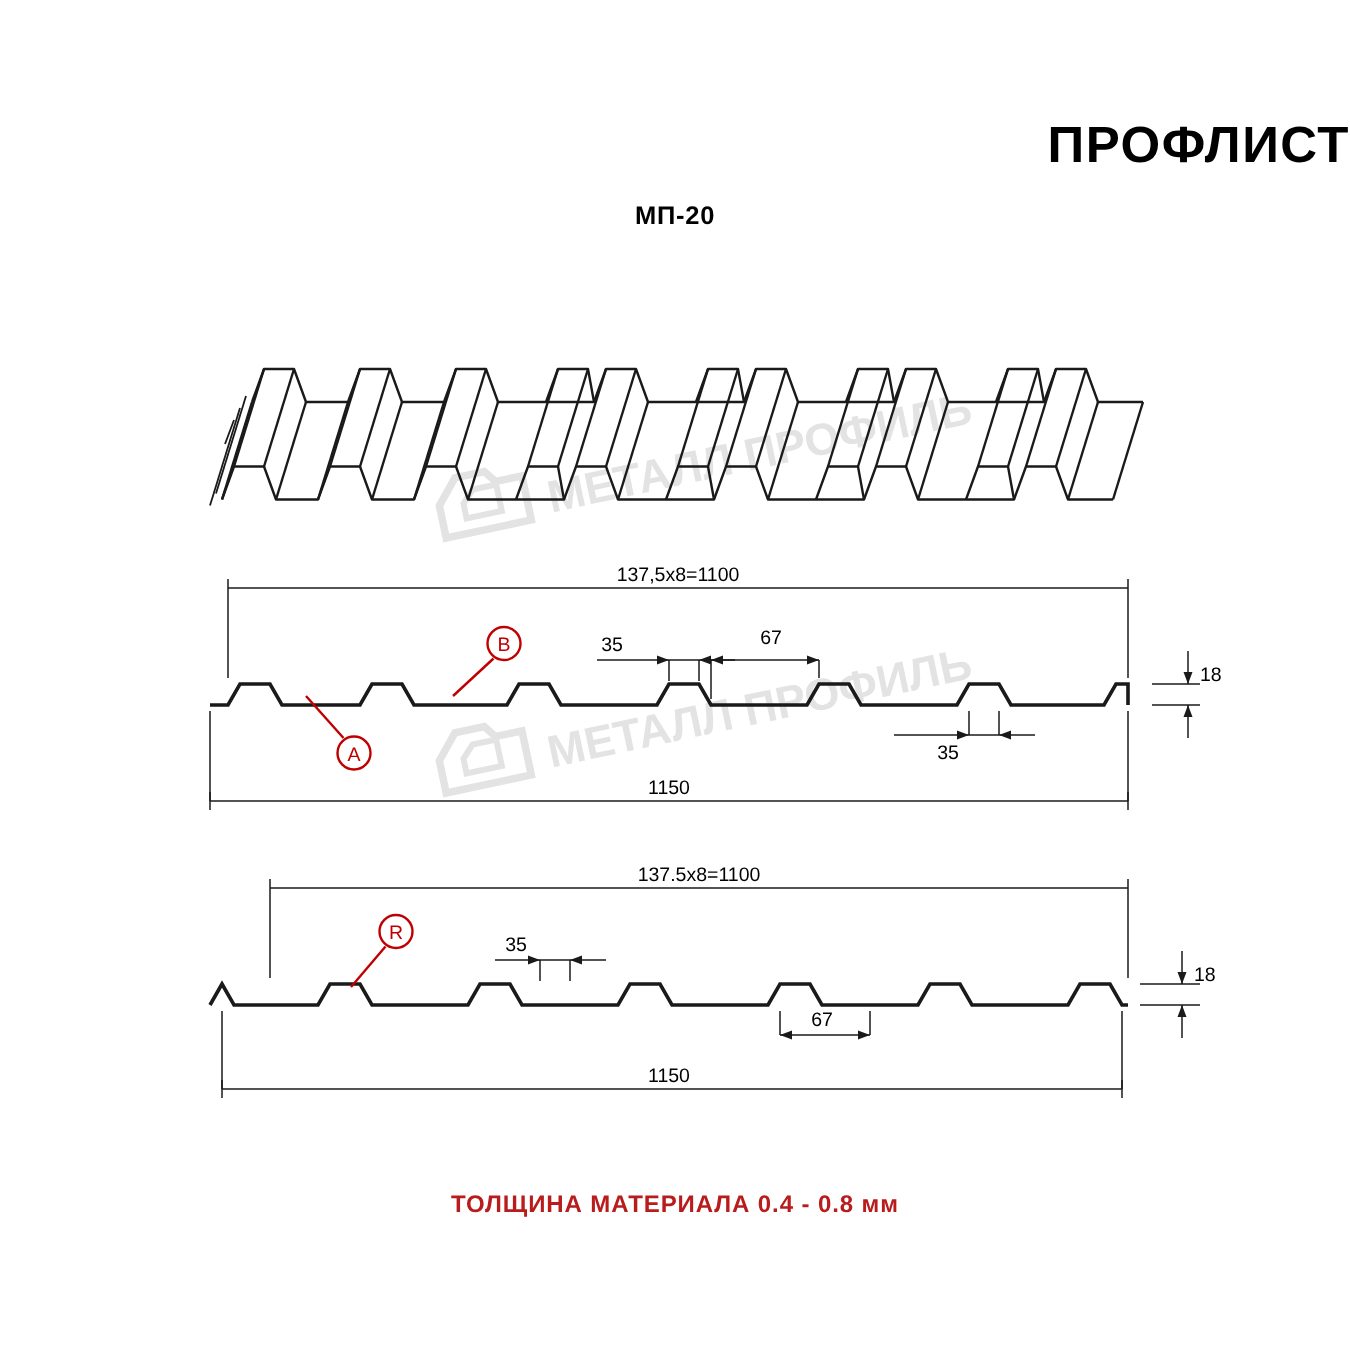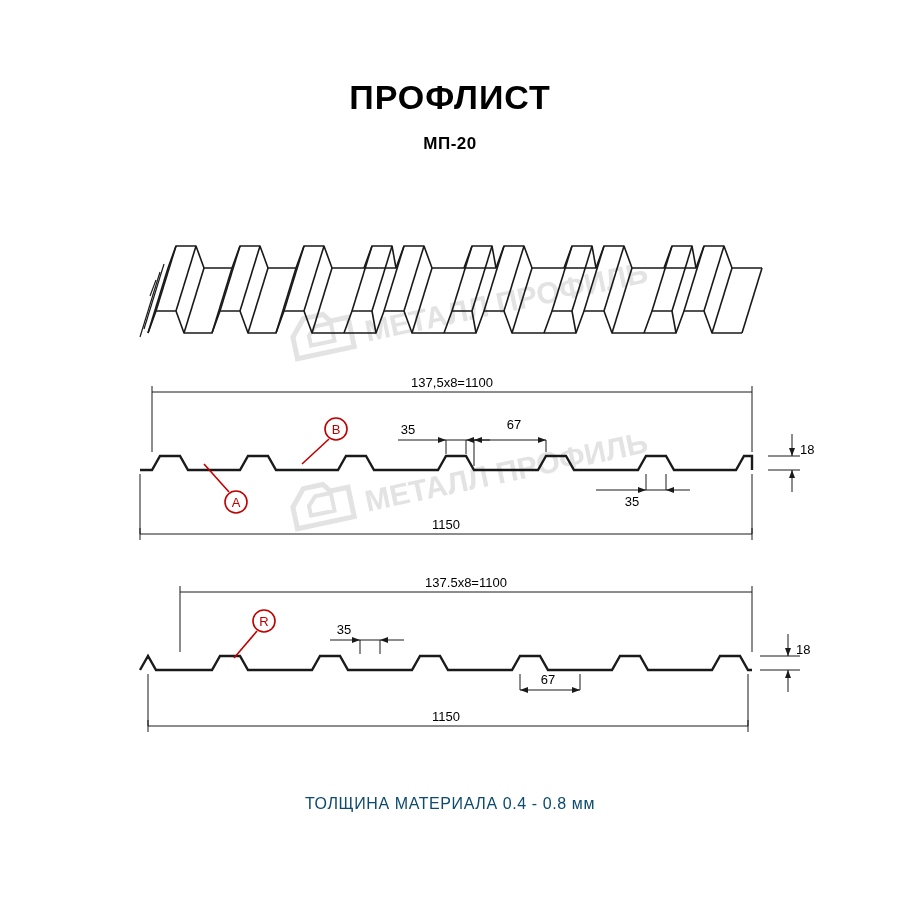--- a/index.html
+++ b/index.html
@@ -26,38 +26,39 @@
     left: 0;
     width: 900px;
     text-align: center;
   }
   .title-main {
     font-size: 34px;
     font-weight: bold;
     letter-spacing: 1px;
     line-height: 38px;
     color: #000;
+    text-align: right;
   }
   .title-sub {
     font-size: 17px;
     font-weight: bold;
     margin-top: 18px;
     letter-spacing: 0.5px;
     color: #000;
   }
   .footer-note {
     position: absolute;
     top: 795px;
     left: 0;
     width: 900px;
     text-align: center;
     font-size: 16px;
-    font-weight: normal;
+    font-weight: bold;
     letter-spacing: 0.6px;
-    color: #0c4a6e;
+    color: #b91c1c;
   }
   svg.drawing {
     position: absolute;
     top: 0;
     left: 0;
   }
   .wm-text {
     font-family: "Liberation Sans", sans-serif;
     font-weight: bold;
     font-size: 30px;

